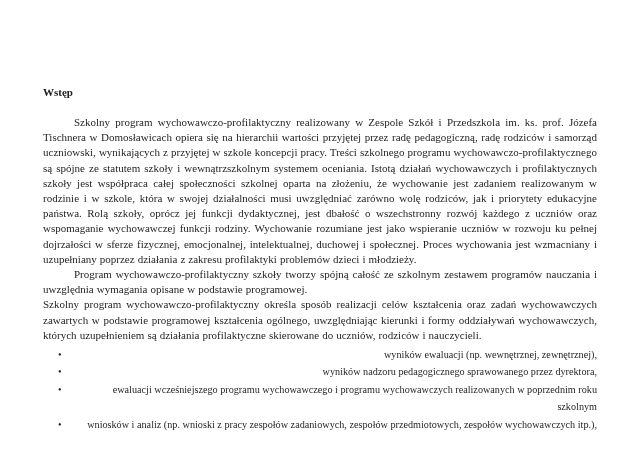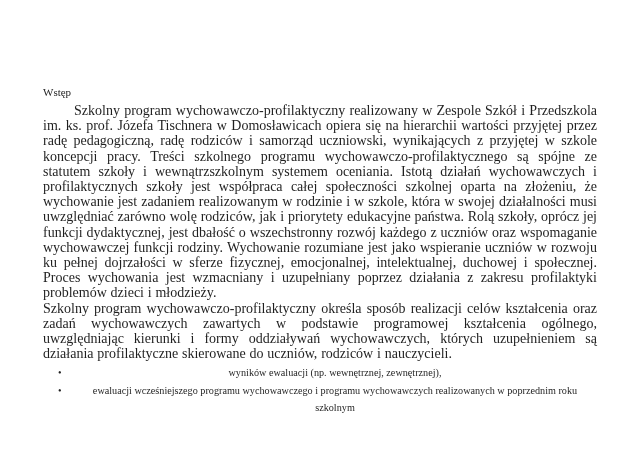--- a/index.html
+++ b/index.html
@@ -16,62 +16,65 @@
     color: #1f1f1f;
   }
   .page {
     position: absolute;
     left: 43px;
     top: 86px;
     width: 554px;
   }
   .heading {
     font-size: 11px;
-    font-weight: normal;
-    margin: 0 0 4px 0;
+    font-weight: bold;
+    margin: 0 0 16px 0;
     line-height: 13px;
   }
   p.body-par {
     margin: 0;
-    font-size: 14px;
+    font-size: 11px;
     line-height: 15.2px;
     text-align: justify;
     word-spacing: 0.3px;
   }
   p.indent {
     text-indent: 31px;
   }
   ul.bullets {
     list-style: none;
     margin: 3px 0 0 0;
     padding: 0 0 0 30px;
   }
   ul.bullets li {
     position: relative;
     font-size: 10.2px;
     line-height: 17.4px;
-    text-align: center;
+    text-align: right;
   }
   ul.bullets li::before {
     content: "\2022";
     position: absolute;
     left: -15px;
     top: 0;
     font-size: 10.2px;
   }
 </style>
 </head>
 <body>
 
 <div class="page">
   <h1 class="heading">Wstęp</h1>
 
   <p class="body-par indent">Szkolny program wychowawczo-profilaktyczny realizowany w  Zespole Szkół i Przedszkola im. ks. prof. Józefa Tischnera w Domosławicach opiera się na hierarchii wartości przyjętej przez radę pedagogiczną, radę rodziców i samorząd uczniowski, wynikających z przyjętej w szkole koncepcji pracy. Treści szkolnego programu wychowawczo-profilaktycznego są spójne ze statutem szkoły i wewnątrzszkolnym systemem oceniania. Istotą działań wychowawczych i profilaktycznych szkoły jest współpraca całej społeczności szkolnej oparta na złożeniu, że wychowanie jest zadaniem realizowanym w rodzinie i w szkole, która w swojej działalności musi uwzględniać zarówno wolę rodziców, jak i priorytety edukacyjne państwa. Rolą szkoły, oprócz jej funkcji dydaktycznej, jest dbałość o wszechstronny rozwój każdego z uczniów oraz wspomaganie wychowawczej funkcji rodziny. Wychowanie rozumiane jest jako wspieranie uczniów w rozwoju ku pełnej dojrzałości w sferze fizycznej, emocjonalnej, intelektualnej, duchowej i społecznej. Proces wychowania jest wzmacniany i uzupełniany poprzez działania z zakresu profilaktyki problemów dzieci i młodzieży.</p>
 
+  <p class="body-par indent">Program wychowawczo-profilaktyczny szkoły tworzy spójną całość ze szkolnym zestawem programów nauczania i uwzględnia wymagania opisane w podstawie programowej.</p>
 
   <p class="body-par">Szkolny program wychowawczo-profilaktyczny określa sposób realizacji celów kształcenia oraz zadań wychowawczych zawartych w podstawie programowej kształcenia ogólnego, uwzględniając kierunki i formy oddziaływań wychowawczych, których uzupełnieniem są działania profilaktyczne skierowane do uczniów, rodziców i nauczycieli.</p>
 
 
   <ul class="bullets">
     <li>wyników ewaluacji (np. wewnętrznej, zewnętrznej),</li>
+    <li>wyników nadzoru pedagogicznego sprawowanego przez dyrektora,</li>
     <li>ewaluacji wcześniejszego programu wychowawczego i programu wychowawczych realizowanych w poprzednim roku szkolnym</li>
+    <li>wniosków i analiz (np. wnioski z pracy zespołów zadaniowych, zespołów przedmiotowych, zespołów wychowawczych itp.),</li>
   </ul>
 </div>
 
 </body></html>

